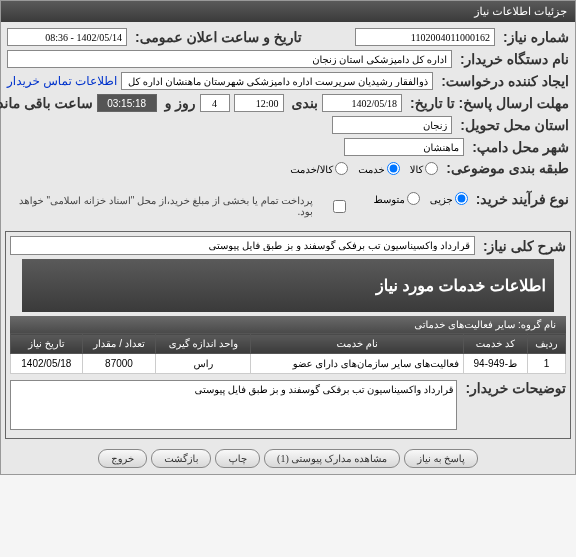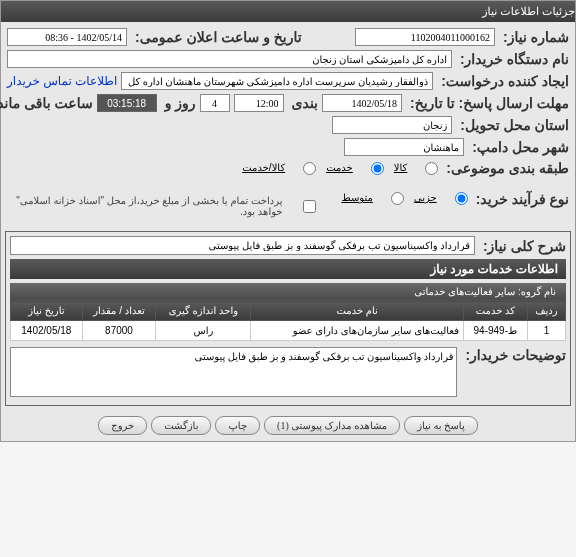--- a/index.html
+++ b/index.html
@@ -1,30 +1,30 @@
 <!DOCTYPE html>
 <html dir="rtl" lang="fa"><head>
 <meta charset="utf-8">
 <style>
 * { box-sizing: border-box; margin: 0; padding: 0; }
 body { font-family: Tahoma, Arial, sans-serif; font-size: 11px; background: #f5f5f5; direction: rtl; }
 .container { width: 576px; margin: 0 auto; background: #e8e8e8; border: 1px solid #999; }
-.header-bar { background: linear-gradient(to bottom, #5a5a5a, #3a3a3a); color: #fff; padding: 4px 0; font-size: 11px; }
+.header-bar { background: linear-gradient(to bottom, #5a5a5a, #3a3a3a); color: #fff; padding: 4px 8px; font-size: 11px; }
 .form-area { padding: 6px; background: #e8e8e8; }
 .row { display: flex; align-items: center; margin-bottom: 4px; gap: 4px; }
 .label { font-weight: bold; color: #333; white-space: nowrap; padding-left: 4px; font-size: 14px; }
 .field { border: 1px solid #888; background: #fff; padding: 2px 4px; height: 18px; font-size: 10px; font-family: Tahoma; }
 .field-dark { border: 1px solid #666; background: #555; color: #fff; padding: 2px 4px; height: 18px; font-size: 10px; }
 .link-txt { color: #0033cc; font-size: 12px; cursor: pointer; }
 .radio-group { display: flex; gap: 10px; align-items: center; }
-.radio-group label { display: flex; align-items: flex-start; gap: 18px; font-size: 10px; text-decoration: underline; }
+.radio-group label { display: flex; align-items: flex-end; gap: 2px; font-size: 10px; }
 .checkbox-row { display: flex; align-items: center; gap: 20px; font-size: 10px; color: #444; margin-top: 15px; }
 .section-box { border: 1px solid #666; margin: 4px; padding: 4px; background: #e8e8e8; }
 .wide-field { width: 100%; border: 1px solid #888; background: #fff; padding: 3px 4px; font-size: 10px; }
-.sub-header { background: linear-gradient(to bottom, #5a5a5a, #3a3a3a); color: #fff; padding: 3px 8px; font-size: 12px; font-weight: bold; margin: 4px 0; }
+.sub-header { background: linear-gradient(to bottom, #5a5a5a, #3a3a3a); color: #fff; padding: 17px 8px; font-size: 16px; font-weight: bold; margin: 4px 12px; }
 .group-bar { background: linear-gradient(to bottom, #6a6a6a, #4a4a4a); color: #fff; padding: 3px 10px; font-size: 10px; }
 table { width: 100%; border-collapse: collapse; font-size: 10px; }
 th { background: linear-gradient(to bottom, #5a5a5a, #3a3a3a); color: #fff; padding: 4px; border: 1px solid #555; text-align: center; font-weight: normal; }
 td { background: #fff; padding: 4px; border: 1px solid #ccc; text-align: center; }
 .textarea-box { width: 100%; height: 50px; border: 1px solid #888; background: #fff; padding: 3px; font-size: 10px; font-family: Tahoma; resize: none; }
 .btn-bar { display: flex; gap: 4px; padding: 6px; justify-content: center; background: #e8e8e8; }
 .btn { background: linear-gradient(to bottom, #f8f8f8, #d8d8d8); border: 1px solid #888; border-radius: 9px; padding: 3px 12px; font-size: 10px; font-family: Tahoma; cursor: pointer; color: #333; }
 .flex-grow { flex: 1; }
 </style>
 </head>

